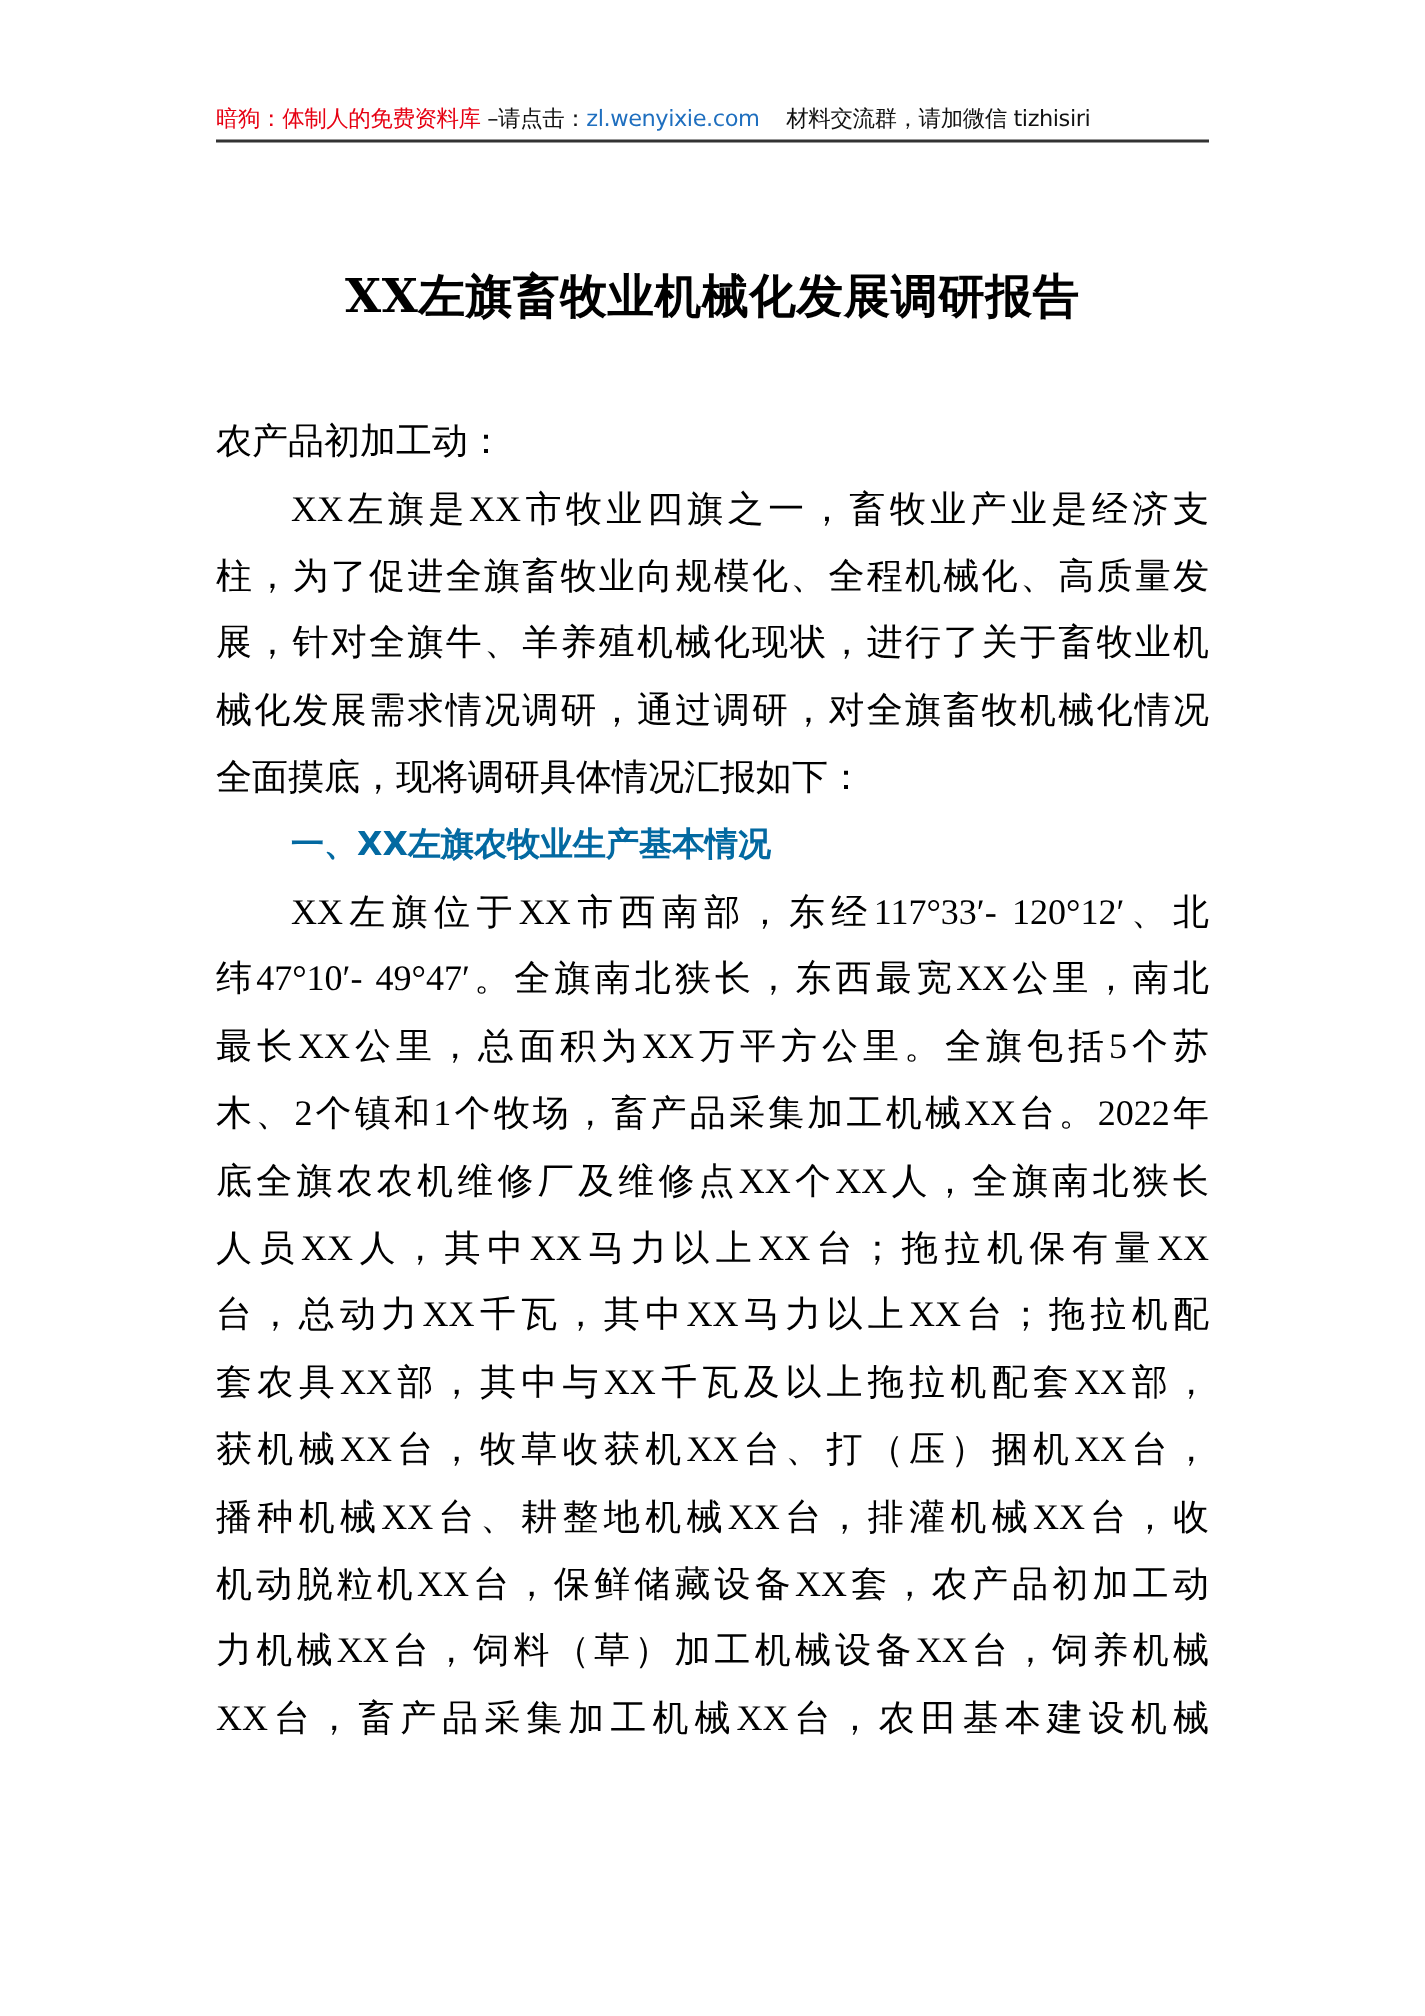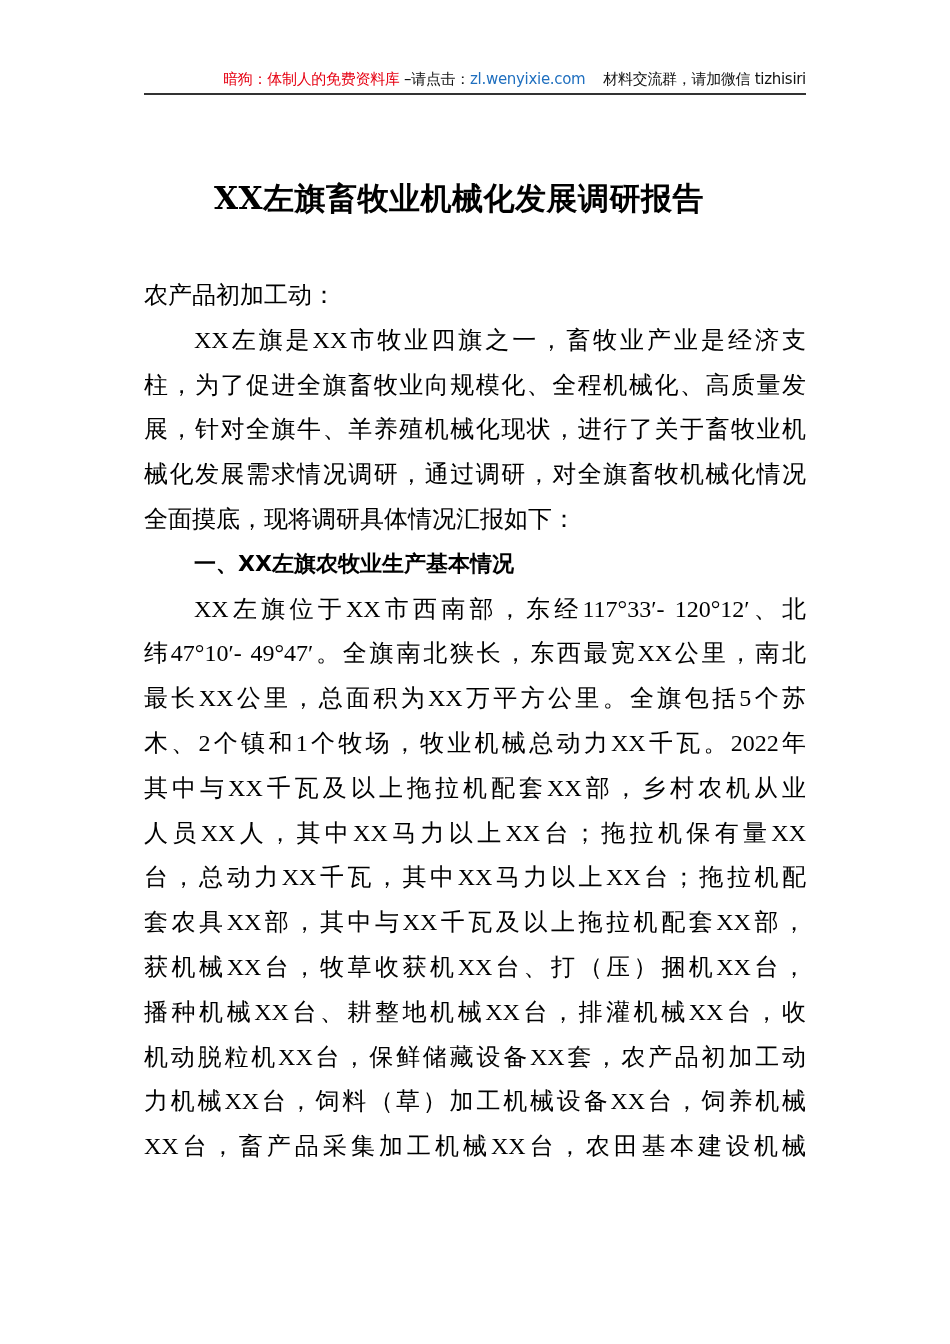--- a/index.html
+++ b/index.html
@@ -1,47 +1,47 @@
 <!DOCTYPE html>
 <html><head>
 <meta charset="utf-8">
 <style>
   html, body { margin: 0; padding: 0; background: #ffffff; }
   body { width: 950px; height: 1344px; position: relative; overflow: hidden; }
   .page { position: absolute; left: 0; top: 0; width: 950px; height: 1344px; background: #fff; }
   .header {
     position: absolute; left: 144px; top: 66px; width: 662px; height: 26px;
     font-family: "DejaVu Sans", sans-serif; font-size: 15px; line-height: 26px;
-    white-space: nowrap; text-align: right; letter-spacing: -0.3px;
+    white-space: nowrap; text-align: left; letter-spacing: -0.3px;
   }
   .header .red { color: #e60012; }
   .header .black { color: #111; }
   .header .blue { color: #1f6fbf; }
   .header-rule {
     position: absolute; left: 144px; top: 93px; width: 662px; height: 2px; background: #333;
   }
   .title {
-    position: absolute; left: 128px; top: 176px; width: 662px; text-align: center;
+    position: absolute; left: 144px; top: 176px; width: 662px; text-align: center;
     font-family: "DejaVu Serif", serif; font-size: 31px; font-weight: bold; color: #000;
     letter-spacing: 0.5px; line-height: 44px;
   }
   .body {
     position: absolute; left: 144px; top: 273px; width: 662px;
     font-family: "Liberation Serif", "DejaVu Serif", serif; font-size: 24px; color: #000;
   }
   .line {
     height: 44.8px; line-height: 44.8px; white-space: nowrap; overflow: visible;
     text-align: justify; text-align-last: justify;
   }
   .line.last { text-align-last: left; }
   .line.indent { padding-left: 50px; }
   .line.salutation { text-align-last: left; }
   .heading {
     height: 44.8px; line-height: 44.8px; white-space: nowrap; padding-left: 50px;
-    font-family: "DejaVu Sans", sans-serif; font-size: 22px; font-weight: bold; color: #000000;
+    font-family: "DejaVu Sans", sans-serif; font-size: 22px; font-weight: bold; color: #0369a1;
   }
 </style>
 </head>
 <body>
 
 <div class="page">
 
   <div class="header">
     <span class="red">暗狗：体制人的免费资料库</span><span class="black"> –请点击：</span><span class="blue">zl.wenyixie.com</span><span class="black" style="white-space:pre">    材料交流群，请加微信 tizhisiri</span>
   </div>
@@ -56,22 +56,22 @@
     <div class="line">柱，为了促进全旗畜牧业向规模化、全程机械化、高质量发</div>
     <div class="line">展，针对全旗牛、羊养殖机械化现状，进行了关于畜牧业机</div>
     <div class="line">械化发展需求情况调研，通过调研，对全旗畜牧机械化情况</div>
     <div class="line last">全面摸底，现将调研具体情况汇报如下：</div>
 
     <div class="heading">一、XX左旗农牧业生产基本情况</div>
 
     <div class="line indent">XX左旗位于XX市西南部，东经117°33′- 120°12′、北</div>
     <div class="line">纬47°10′- 49°47′。全旗南北狭长，东西最宽XX公里，南北</div>
     <div class="line">最长XX公里，总面积为XX万平方公里。全旗包括5个苏</div>
-    <div class="line">木、2个镇和1个牧场，牧业机械总动力XX千瓦。2022年</div>
-    <div class="line">其中与XX千瓦及以上拖拉机配套XX部，乡村农机从业</div>
+    <div class="line">木、2个镇和1个牧场，畜产品采集加工机械XX台。2022年</div>
+    <div class="line">底全旗农农机维修厂及维修点XX个XX人，全旗南北狭长</div>
     <div class="line">人员XX人，其中XX马力以上XX台；拖拉机保有量XX</div>
     <div class="line">台，总动力XX千瓦，其中XX马力以上XX台；拖拉机配</div>
     <div class="line">套农具XX部，其中与XX千瓦及以上拖拉机配套XX部，</div>
     <div class="line">获机械XX台，牧草收获机XX台、打（压）捆机XX台，</div>
     <div class="line">播种机械XX台、耕整地机械XX台，排灌机械XX台，收</div>
     <div class="line">机动脱粒机XX台，保鲜储藏设备XX套，农产品初加工动</div>
     <div class="line">力机械XX台，饲料（草）加工机械设备XX台，饲养机械</div>
     <div class="line">XX台，畜产品采集加工机械XX台，农田基本建设机械</div>
   </div>
 </div>

